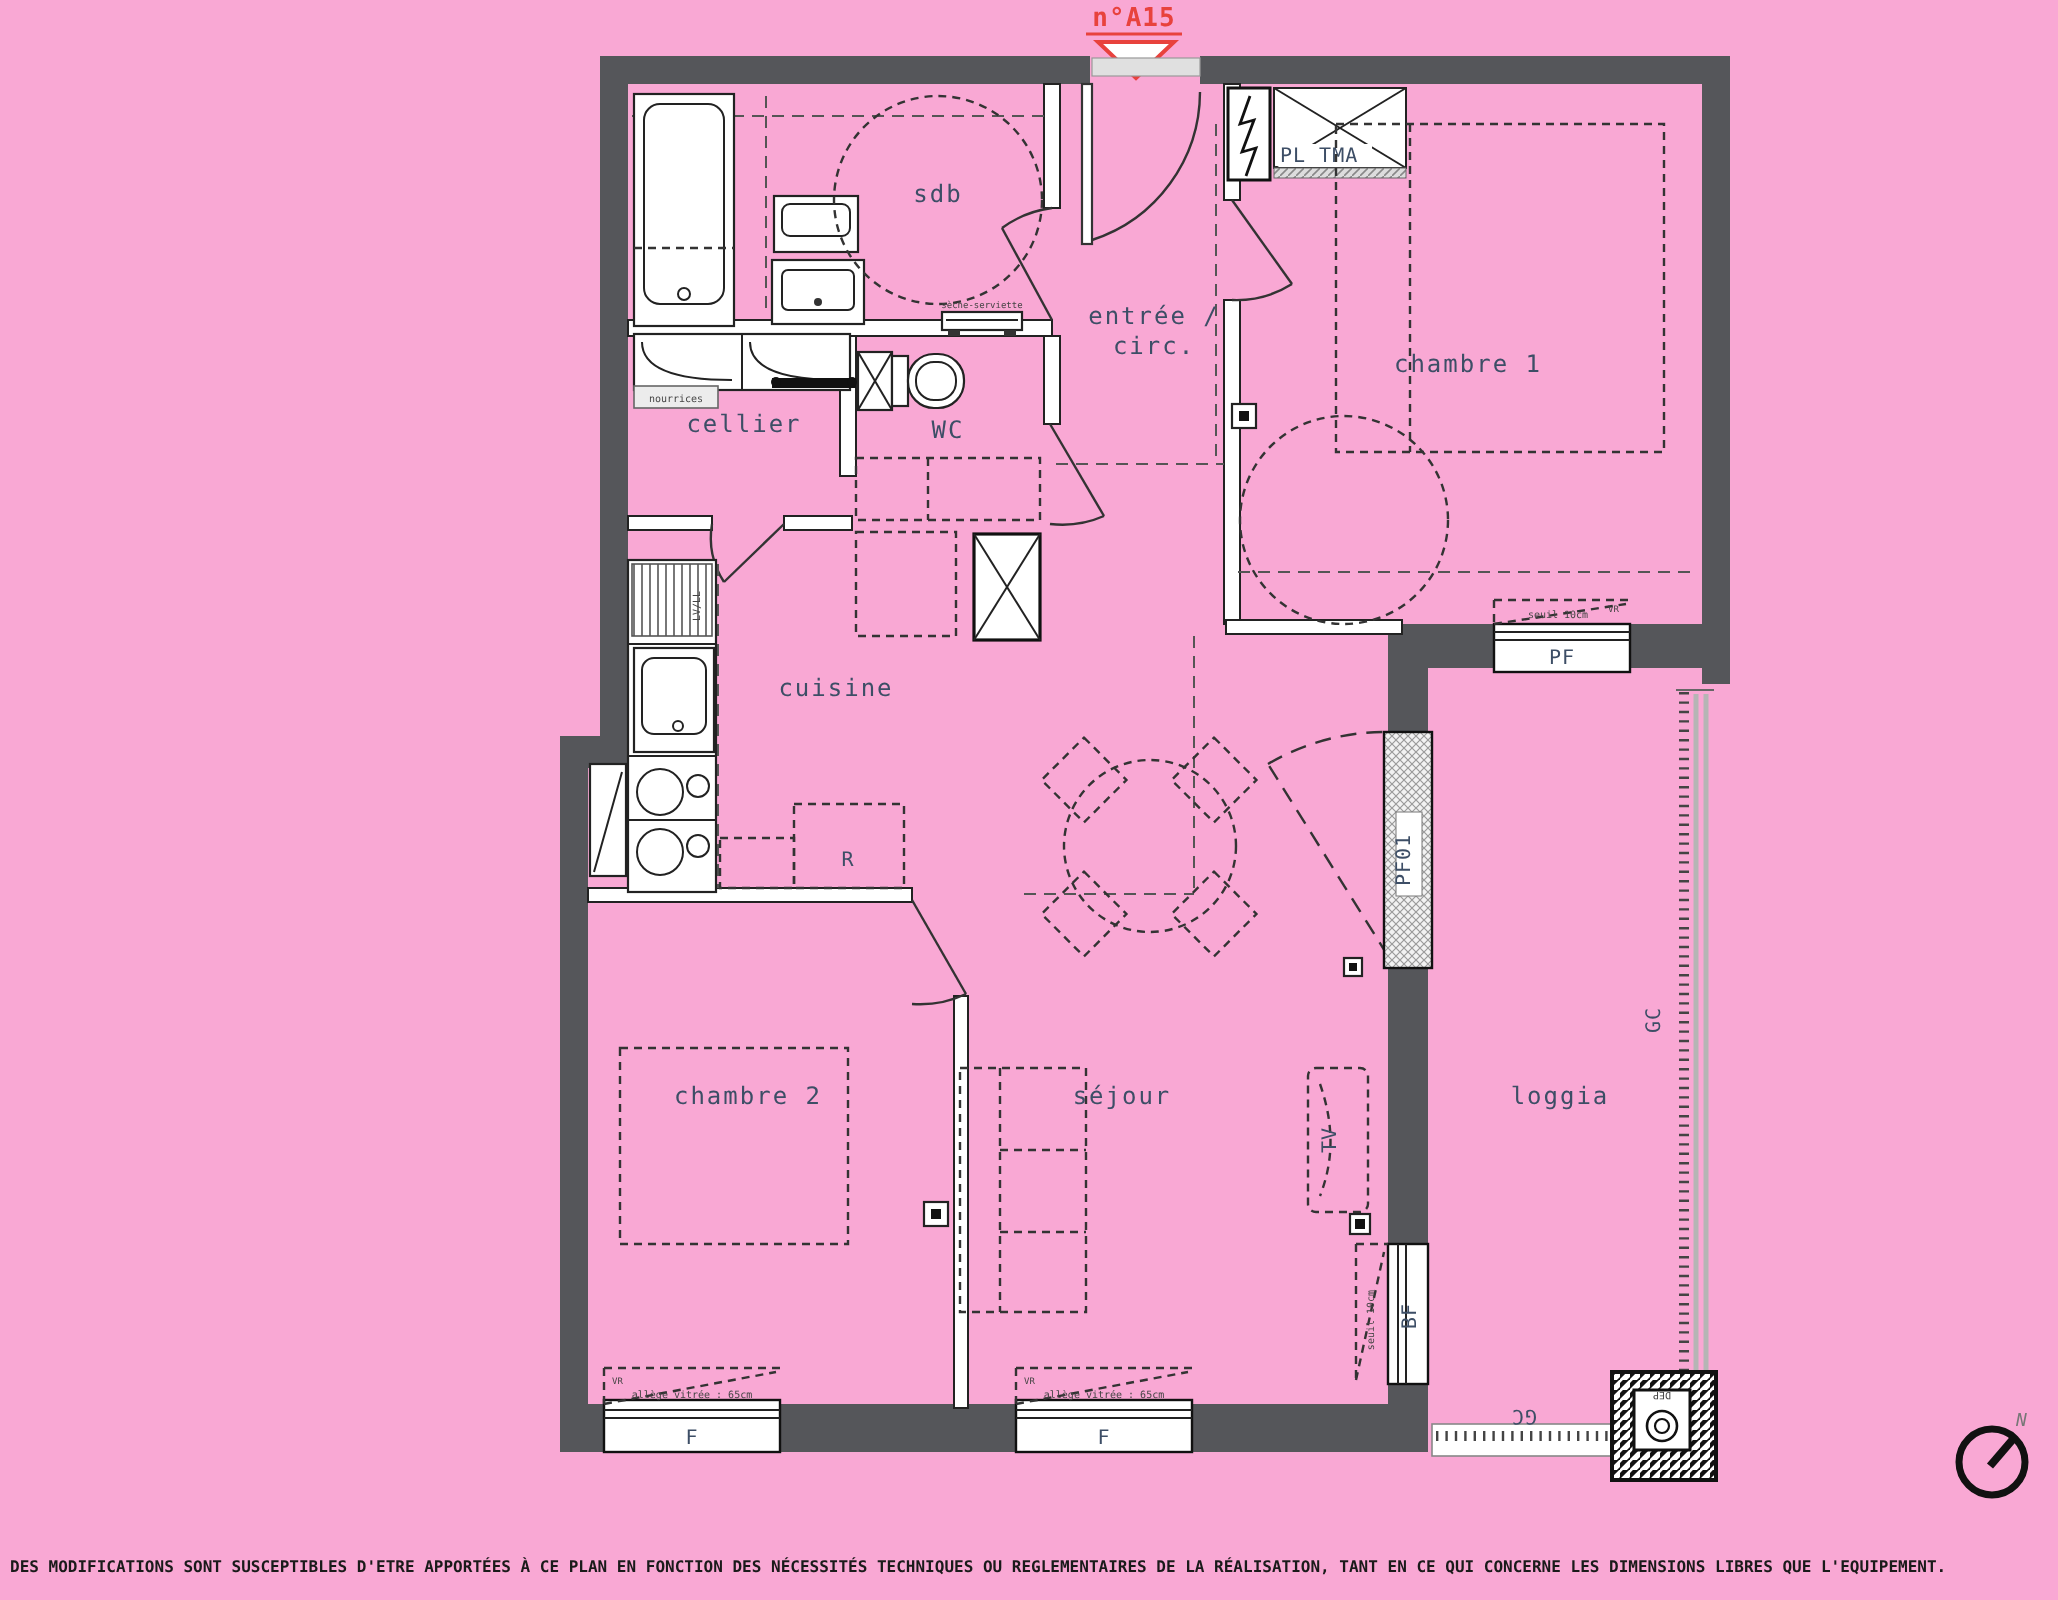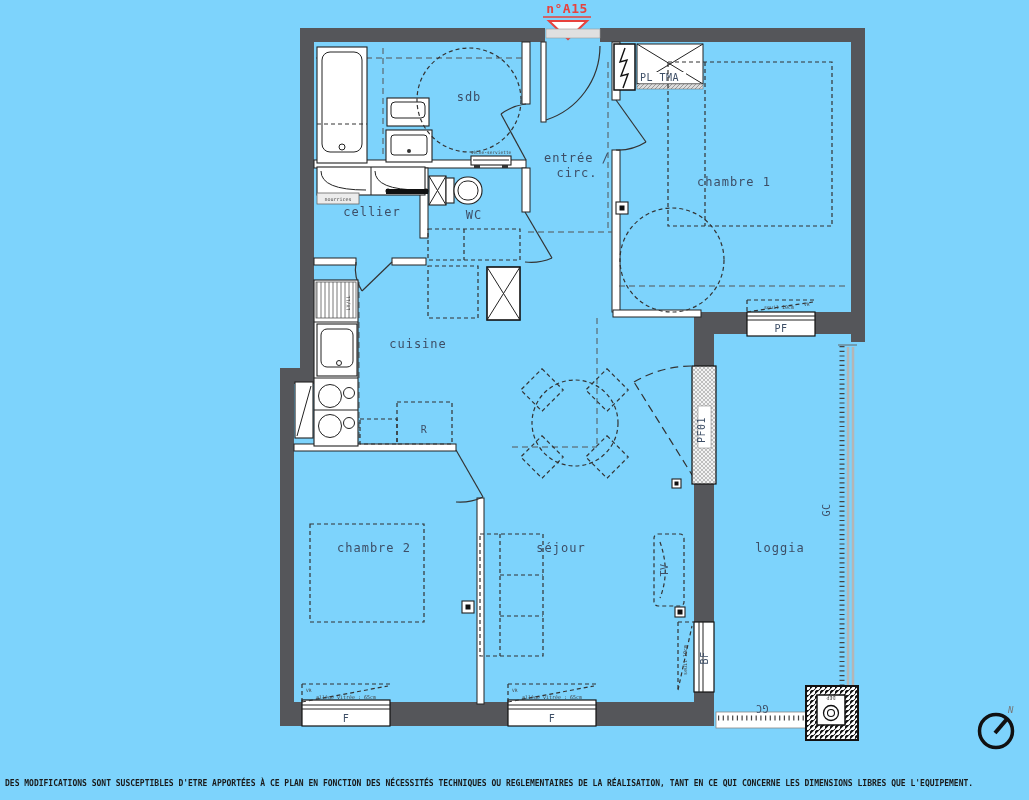--- a/index.html
+++ b/index.html
@@ -1,16 +1,16 @@
 <!DOCTYPE html>
 <html><head>
 <meta charset="utf-8">
 <style>
   html,body{margin:0;padding:0;background:#fff;}
-  .stage{position:relative;width:1029px;height:800px;background:#7dd3fc;overflow:hidden;
+  .stage{position:relative;width:1029px;height:800px;background:#f9a8d4;overflow:hidden;
          font-family:"DejaVu Sans Mono",monospace;}
   svg text{font-family:"DejaVu Sans Mono",monospace;}
   .room-label{fill:#3d4e66;font-size:12px;letter-spacing:1px;}
   .sm-label{fill:#3d4e66;font-size:10px;letter-spacing:0.5px;}
   .tiny-label{fill:#444;font-size:5px;}
   .micro-label{fill:#444;font-size:4.5px;}
   .red-label{fill:#e8423d;font-size:13px;font-weight:bold;letter-spacing:0.5px;}
   .wall{fill:#55565a;}
   .part{fill:#ffffff;stroke:#222;stroke-width:1;}
   .thin{stroke:#222;stroke-width:1;fill:none;}

